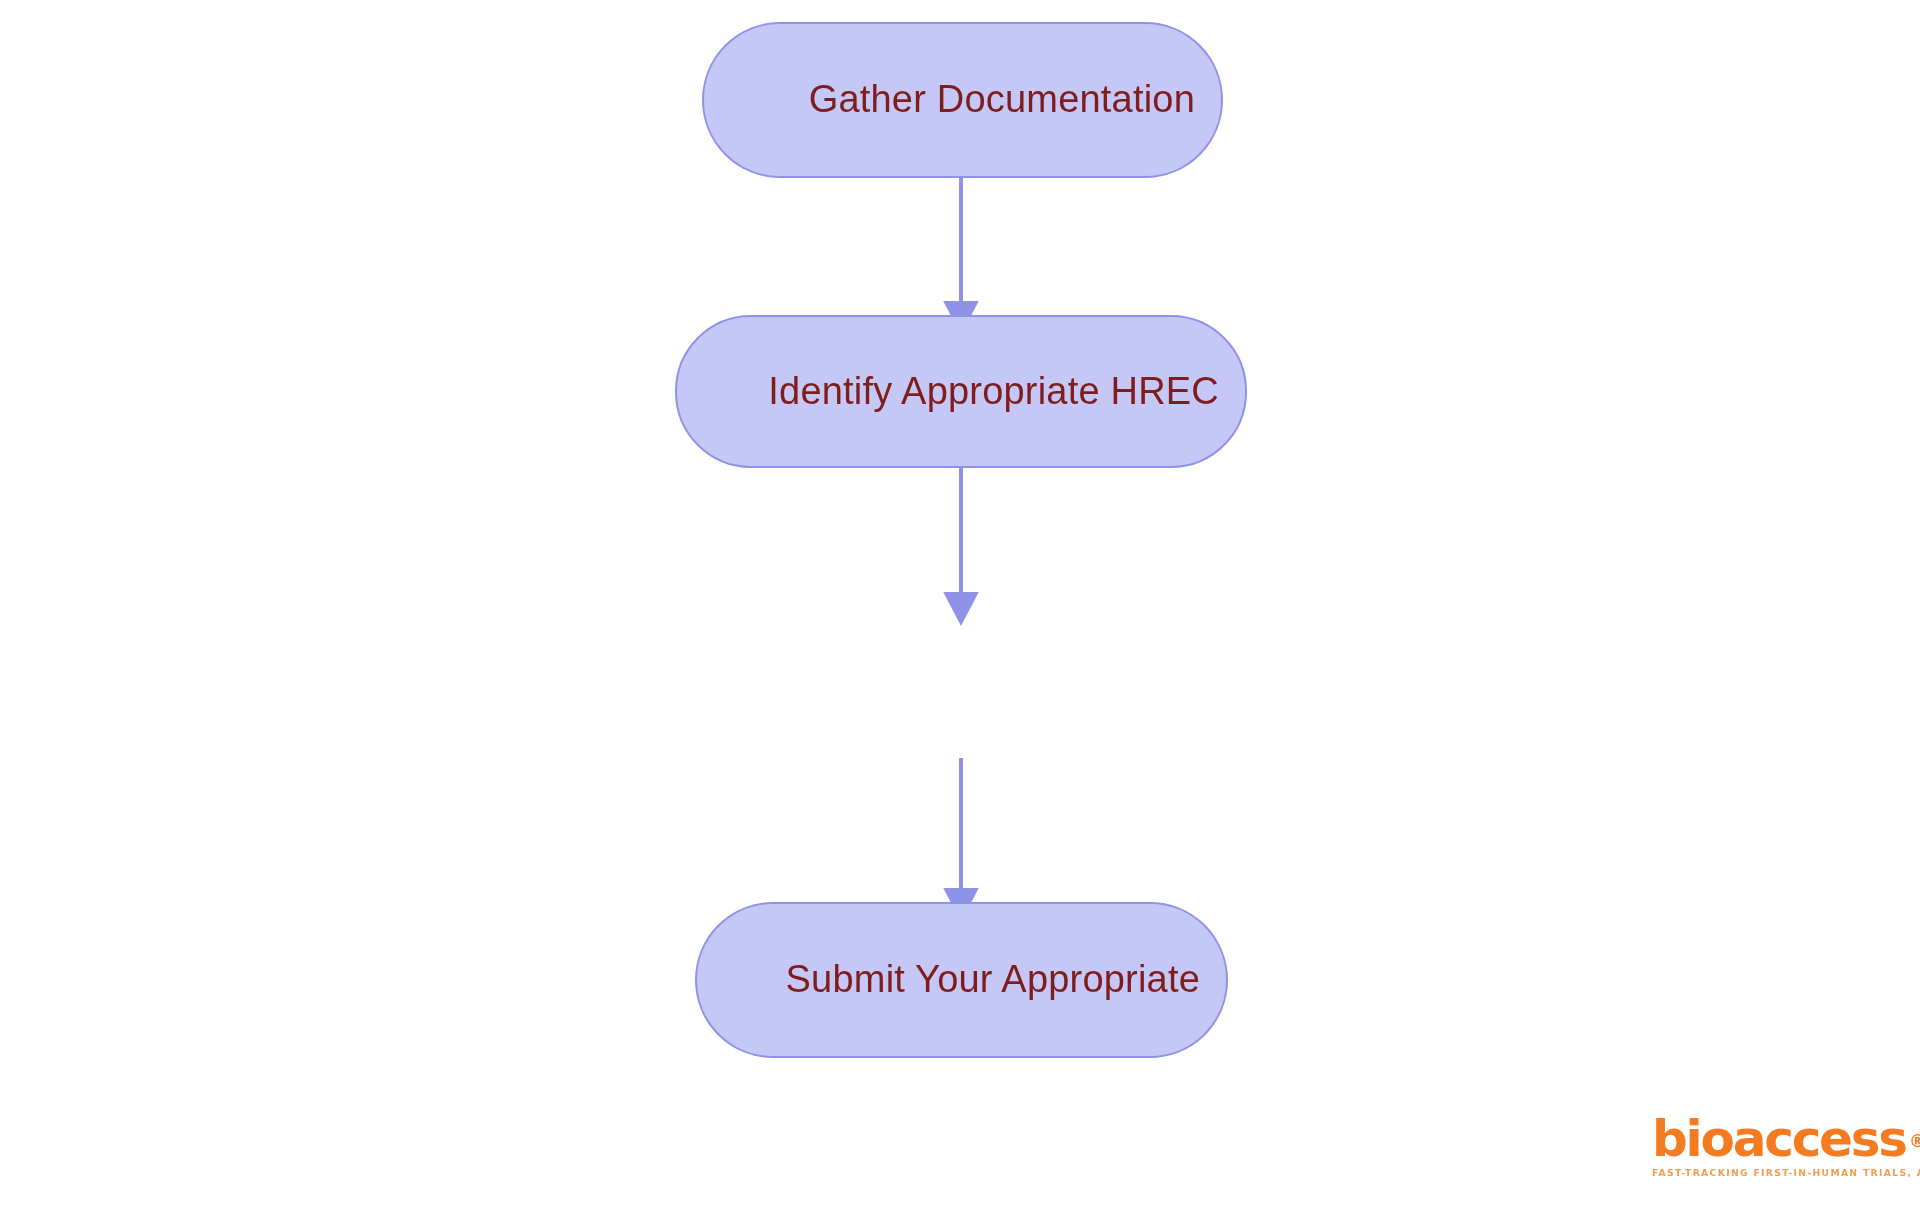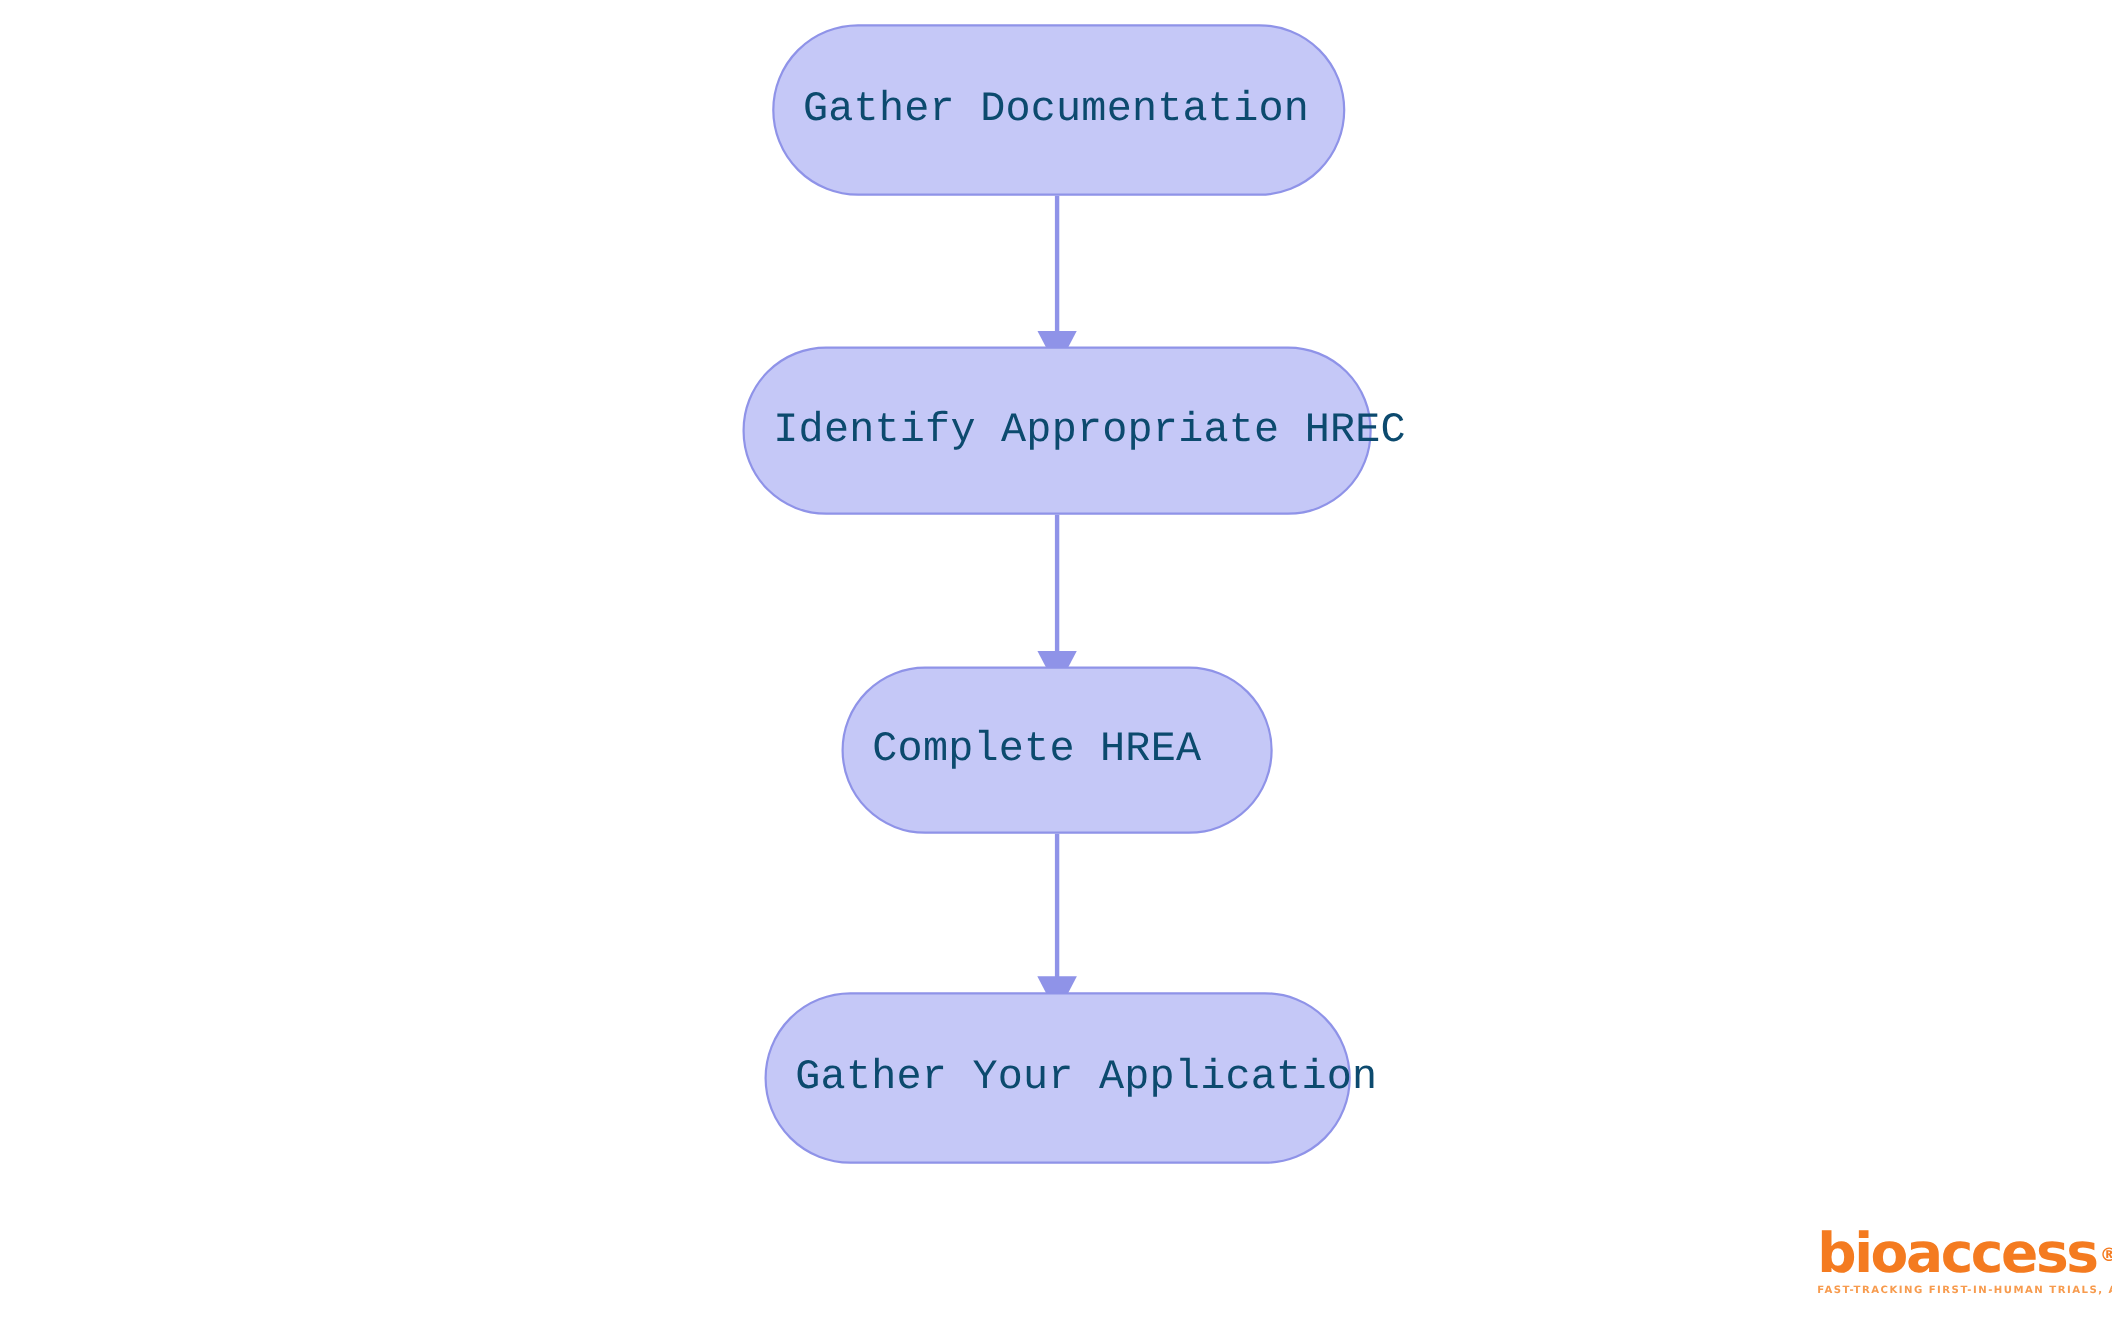--- a/index.html
+++ b/index.html
@@ -25,24 +25,24 @@
 
   
   .node {
     position: absolute;
     box-sizing: border-box;
     background: #c5c8f7;
     border: 2px solid #8f93e8;
     border-radius: 78px;
     display: flex;
     align-items: center;
-    justify-content: flex-start;
+    justify-content: flex-end;
     text-align: center;
-    color: #0c4a6e;
-    font-family: Liberation Mono, monospace;
+    color: #7f1d1d;
+    font-family: Liberation Sans, sans-serif;
     font-weight: 400;
     letter-spacing: 0.2px;
     line-height: 1.15;
     user-select: none;
   }
   .node-label {
     display: block;
     padding: 0 26px;
     white-space: nowrap;
   }
@@ -123,26 +123,23 @@
   </svg>
 
   <div class="node" id="node-0">
     <span class="node-label">Gather Documentation</span>
   </div>
 
   <div class="node" id="node-1">
     <span class="node-label">Identify Appropriate HREC</span>
   </div>
 
-  <div class="node" id="node-2">
-    <span class="node-label">Complete HREA</span>
-  </div>
 
   <div class="node" id="node-3">
-    <span class="node-label">Gather Your Application</span>
+    <span class="node-label">Submit Your Appropriate</span>
   </div>
 
   <div id="brand-logo">
     <div id="brand-wordmark">
       <span>bioaccess</span><span id="brand-reg">®</span>
     </div>
     <div id="brand-tagline">FAST-TRACKING FIRST-IN-HUMAN TRIALS, ANYWHERE</div>
   </div>
 
 </div>

